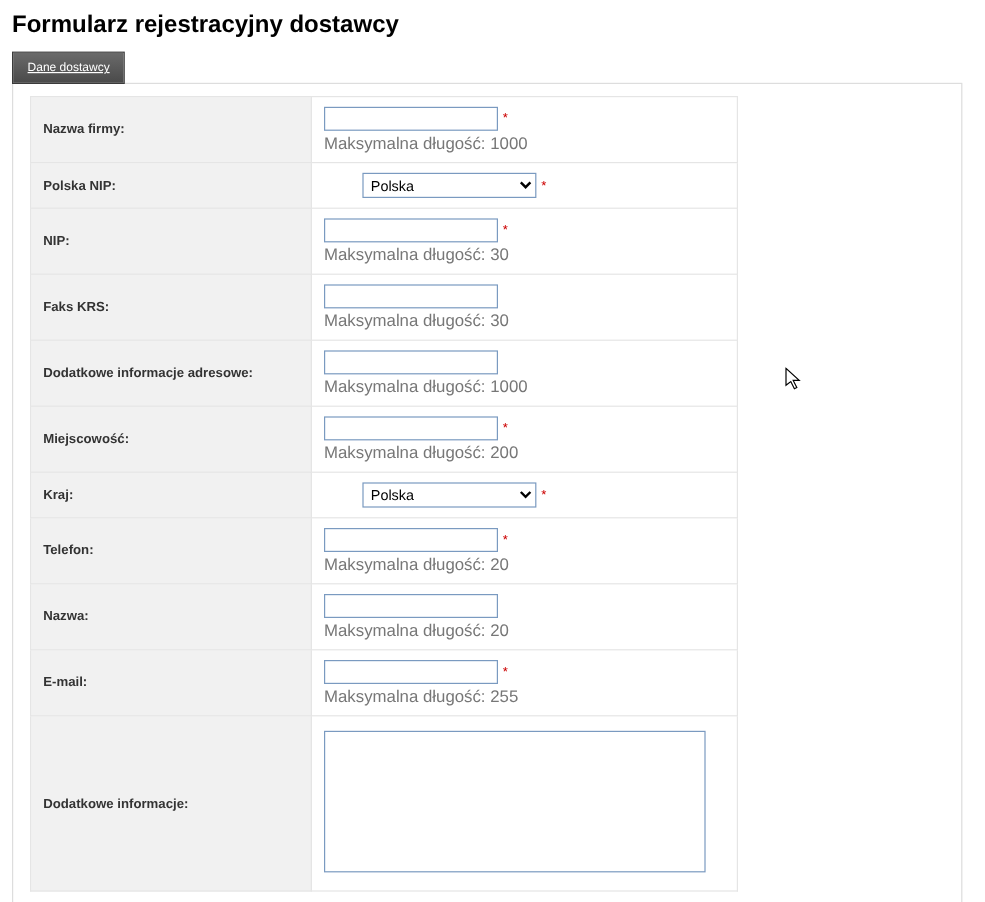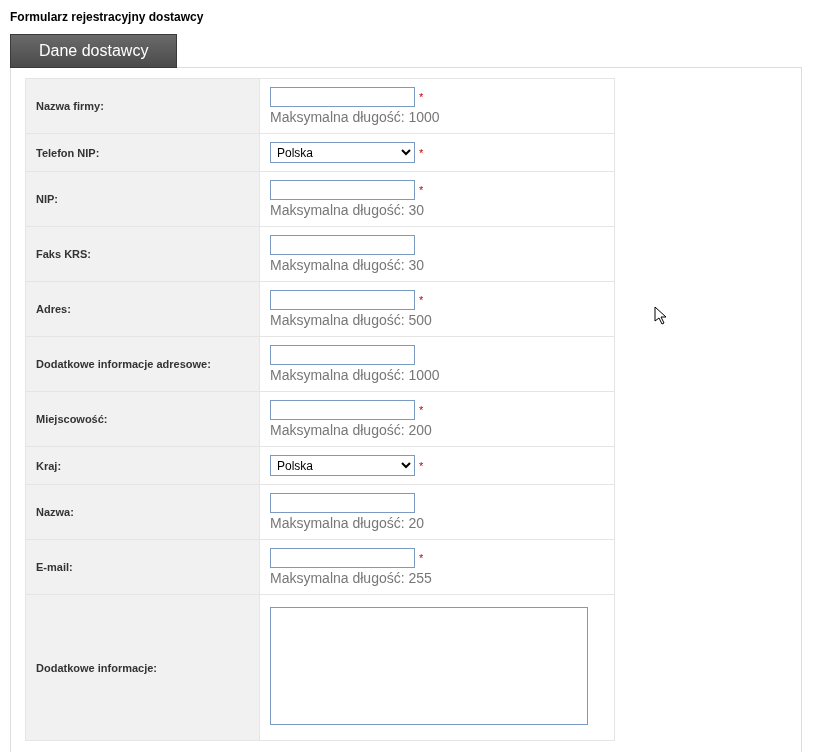--- a/index.html
+++ b/index.html
@@ -5,34 +5,35 @@
     * { box-sizing: border-box; margin: 0; padding: 0; }
     body {
       font-family: Arial, Helvetica, sans-serif;
       font-size: 12px;
       color: #333;
       background: #fff;
       padding: 10px;
       width: 821px;
     }
     .page-title {
-      font-size: 12px;
+      font-size: 20px;
       font-weight: bold;
       color: #000;
       margin-bottom: 10px;
     }
     .tab {
       display: inline-block;
       background: linear-gradient(to bottom, #6a6a6a, #4a4a4a);
       color: #fff;
-      padding: 7px 28px;
-      font-size: 16px;
+      padding: 7px 12px;
+      font-size: 10px;
       border: 1px solid #3a3a3a;
       position: relative;
       z-index: 2;
+      text-decoration: underline;
     }
     .form-panel {
       border: 1px solid #ddd;
       background: #fff;
       padding: 10px 14px 14px 14px;
       margin-top: -1px;
       width: 792px;
     }
     .form-table {
       border-collapse: collapse;
@@ -66,20 +67,21 @@
       font-size: 12px;
       background: #fff;
     }
     .select-input {
       width: 145px;
       height: 21px;
       border: 1px solid #7a9ac0;
       font-size: 12px;
       background: #fff;
       padding-left: 2px;
+      margin-left: 32px;
     }
     .textarea-input {
       width: 318px;
       height: 118px;
       border: 1px solid #7a9ac0;
       padding: 2px 3px;
       font-size: 12px;
       resize: none;
     }
     .req {
@@ -122,21 +124,21 @@
       <td class="field-cell">
         <div class="field-row">
           <input class="text-input" type="text" value="" style="">
           <span class="req">*</span>
         </div>
         <div class="hint"><span>Maksymalna długość:</span> <span>1000</span></div>
       </td>
     </tr>
 
     <tr>
-      <td class="label-cell">Telefon NIP:</td>
+      <td class="label-cell">Polska NIP:</td>
       <td class="field-cell">
         <div class="field-row">
           <select class="select-input">
             <option>Polska</option>
           </select>
           <span class="req">*</span>
         </div>
       </td>
     </tr>
 
@@ -154,30 +156,20 @@
     <tr>
       <td class="label-cell">Faks KRS:</td>
       <td class="field-cell">
         <div class="field-row">
           <input class="text-input" type="text" value="" style="">
         </div>
         <div class="hint"><span>Maksymalna długość:</span> <span>30</span></div>
       </td>
     </tr>
 
-    <tr>
-      <td class="label-cell">Adres:</td>
-      <td class="field-cell">
-        <div class="field-row">
-          <input class="text-input" type="text" value="" style="">
-          <span class="req">*</span>
-        </div>
-        <div class="hint"><span>Maksymalna długość:</span> <span>500</span></div>
-      </td>
-    </tr>
 
     <tr>
       <td class="label-cell">Dodatkowe informacje adresowe:</td>
       <td class="field-cell">
         <div class="field-row">
           <input class="text-input" type="text" value="" style="">
         </div>
         <div class="hint"><span>Maksymalna długość:</span> <span>1000</span></div>
       </td>
     </tr>
@@ -199,20 +191,30 @@
       <td class="field-cell">
         <div class="field-row">
           <select class="select-input">
             <option>Polska</option>
           </select>
           <span class="req">*</span>
         </div>
       </td>
     </tr>
 
+    <tr>
+      <td class="label-cell">Telefon:</td>
+      <td class="field-cell">
+        <div class="field-row">
+          <input class="text-input" type="text" value="" style="">
+          <span class="req">*</span>
+        </div>
+        <div class="hint"><span>Maksymalna długość:</span> <span>20</span></div>
+      </td>
+    </tr>
 
     <tr>
       <td class="label-cell">Nazwa:</td>
       <td class="field-cell">
         <div class="field-row">
           <input class="text-input" type="text" value="" style="">
         </div>
         <div class="hint"><span>Maksymalna długość:</span> <span>20</span></div>
       </td>
     </tr>

